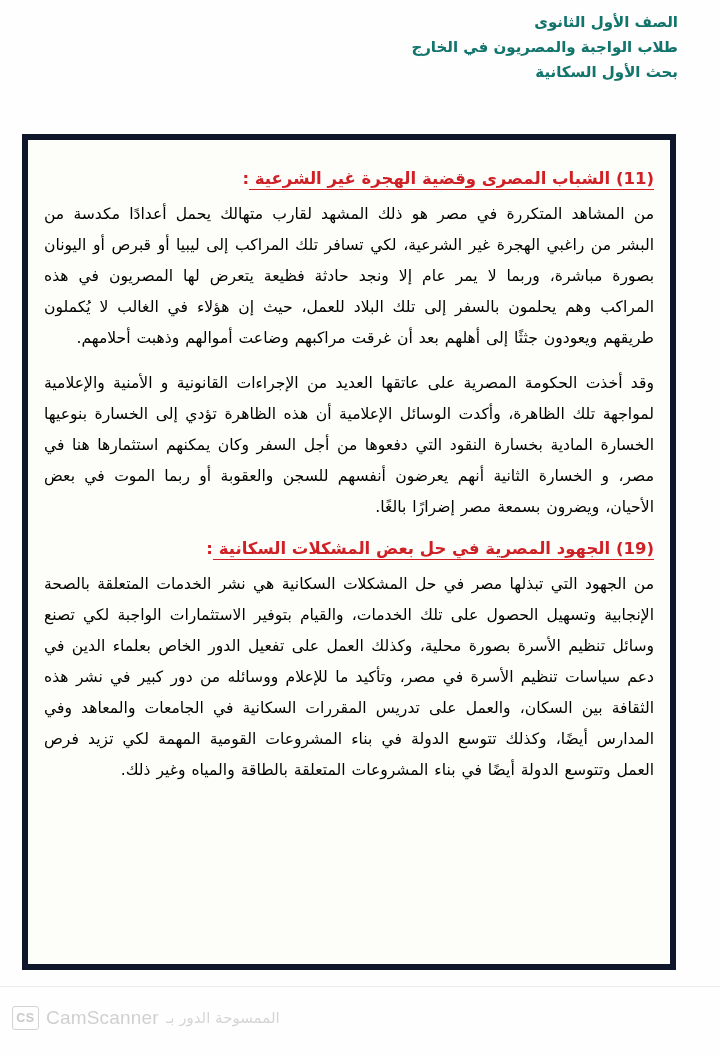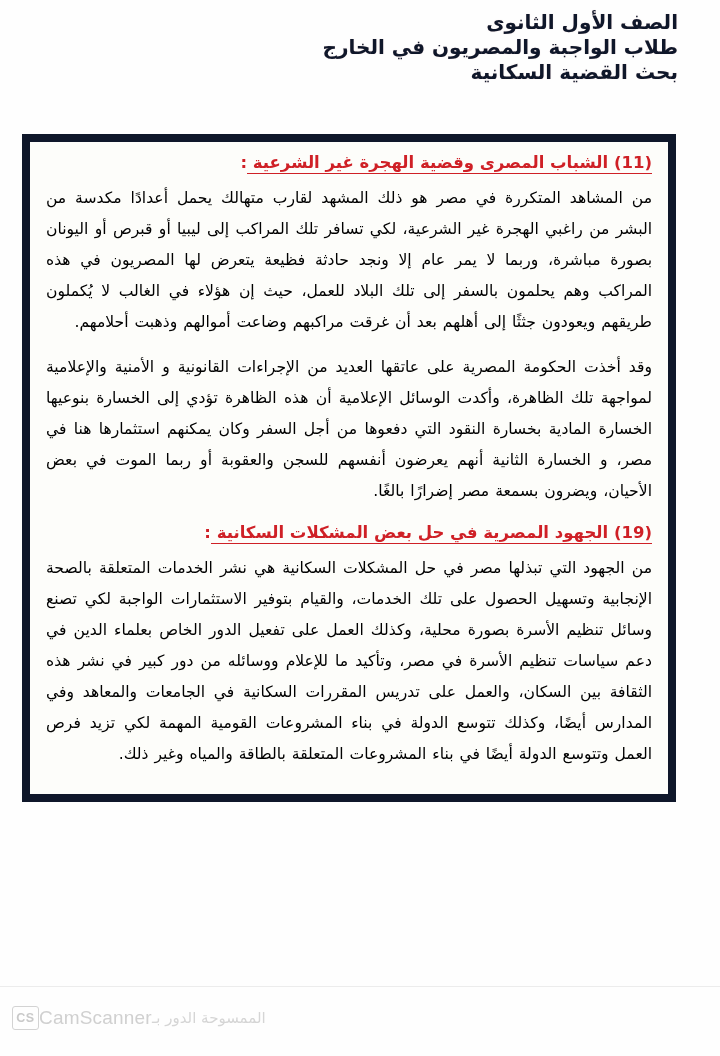--- a/index.html
+++ b/index.html
@@ -30,41 +30,41 @@
   
   .doc-header {
     position: absolute;
     top: 10px;
     right: 42px;
     width: 420px;
     text-align: right;
     direction: rtl;
   }
   .doc-header .hline {
-    color: #0f172a;
+    color: #0f766e;
     font-weight: bold;
-    font-size: 20px;
+    font-size: 15px;
     line-height: 25px;
     letter-spacing: 0px;
     white-space: nowrap;
     text-shadow: 0 0 1px rgba(213,143,147,0.35);
   }
 
   
   .content-frame {
     position: absolute;
     left: 22px;
     top: 134px;
     width: 654px;
-    height: 668px;
+    height: 836px;
     box-sizing: border-box;
-    border: 8px solid #0f172a;
+    border: 6px solid #0f172a;
     background: #fdfdfa;
     overflow: hidden;
-    padding: 5px 16px 0 16px;
+    padding: 23px 16px 0 16px;
     direction: rtl;
   }
 
   
   .section-heading {
     color: #cf2026;
     font-weight: bold;
     font-size: 16.5px;
     line-height: 24px;
     direction: rtl;
@@ -105,20 +105,21 @@
     height: 1px;
     background: #ececec;
   }
   .watermark {
     position: absolute;
     left: 12px;
     top: 1006px;
     display: flex;
     flex-direction: row-reverse;
     align-items: center;
+    gap: 7px;
     direction: rtl;
   }
   .cs-logo {
     width: 27px;
     height: 24px;
     border: 1.6px solid #d3d3d3;
     border-radius: 3px;
     color: #c9c9c9;
     font-size: 12.5px;
     font-weight: bold;
@@ -145,21 +146,21 @@
   }
 </style>
 </head>
 <body>
 
 <div class="page">
 
   <div class="doc-header">
     <div class="hline">الصف الأول الثانوى</div>
     <div class="hline">طلاب الواجبة والمصريون في الخارج</div>
-    <div class="hline">بحث القضية السكانية</div>
+    <div class="hline">بحث الأول السكانية</div>
   </div>
 
   <div class="content-frame">
 
     <div class="section-heading">
       <span class="ul">
         <span>(11)</span>
         <span>الشباب المصرى وقضية الهجرة غير الشرعية</span>
       </span><span class="colon"> :</span>
     </div>

